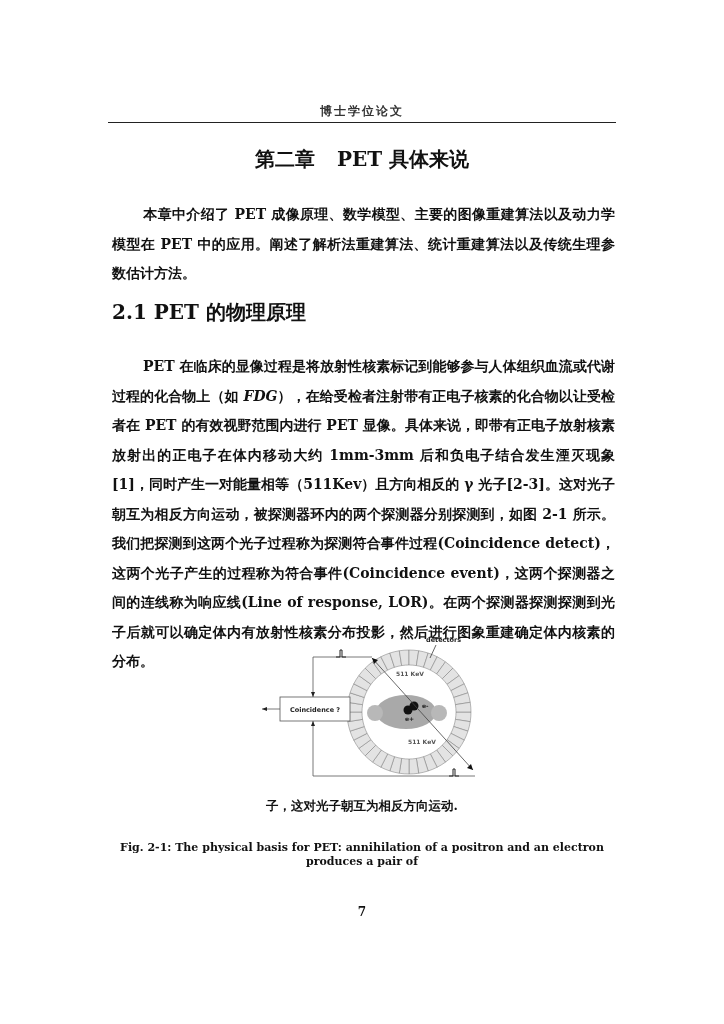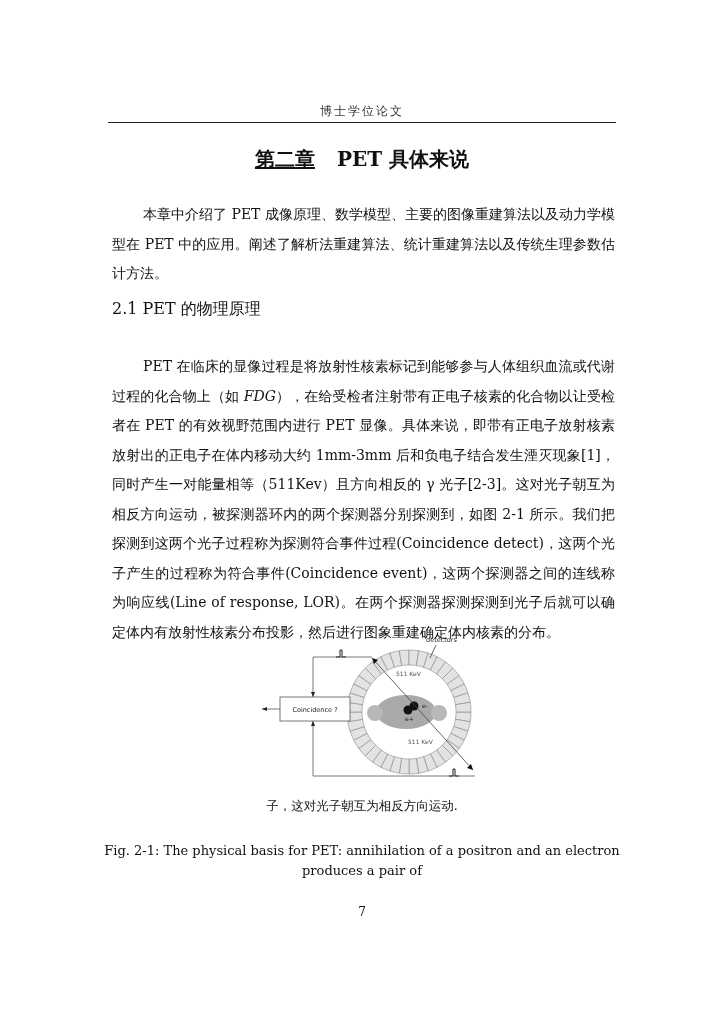--- a/index.html
+++ b/index.html
@@ -1,28 +1,28 @@
 <!DOCTYPE html>
 <html><head>
 <meta charset="utf-8">
 <style>
   html, body { margin: 0; padding: 0; background: #ffffff; }
   body { width: 724px; height: 1024px; position: relative; overflow: hidden;
          font-family: "DejaVu Serif", "Liberation Serif", serif; color: #111; }
-  .abs { position: absolute; }
+  .abs { position: absolute; font-weight: bold; }
   .running-header { left: 0; width: 724px; top: 103px; text-align: center; font-size: 12px; letter-spacing: 2px; color: #333; }
   .header-rule { left: 108px; width: 508px; top: 122px; height: 0; border-top: 1px solid #222; }
   .chapter-title { left: 0; width: 724px; top: 146px; text-align: center; font-size: 20px; font-weight: bold; }
-  .chapter-title .num { margin-right: 22px; text-decoration: underline; }
+  .chapter-title .num { margin-right: 22px; }
   .para { left: 112px; width: 503px; font-size: 14px; line-height: 29.5px; text-align: justify; text-align-last: left; }
   .para .indent { display: inline-block; width: 31px; }
-  .section-title { left: 112px; top: 299px; font-size: 16px; font-weight: normal; }
+  .section-title { left: 112px; top: 299px; font-size: 20px; font-weight: bold; }
   .figure { left: 255px; top: 632px; width: 220px; height: 160px; }
   .caption { left: 100px; width: 524px; font-size: 12.5px; line-height: 21px; text-align: center; }
-  .caption-en { font-size: 13px; line-height: 20px; }
+  .caption-en { font-size: 11px; line-height: 14px; }
   .page-number { left: 0; width: 724px; top: 905px; text-align: center; font-size: 12px; }
 </style>
 </head>
 <body>
 
 <div class="abs running-header">博士学位论文</div>
 <div class="abs header-rule"></div>
 
 <div class="abs chapter-title">
   <span class="num">第二章</span><span>PET 具体来说</span>

